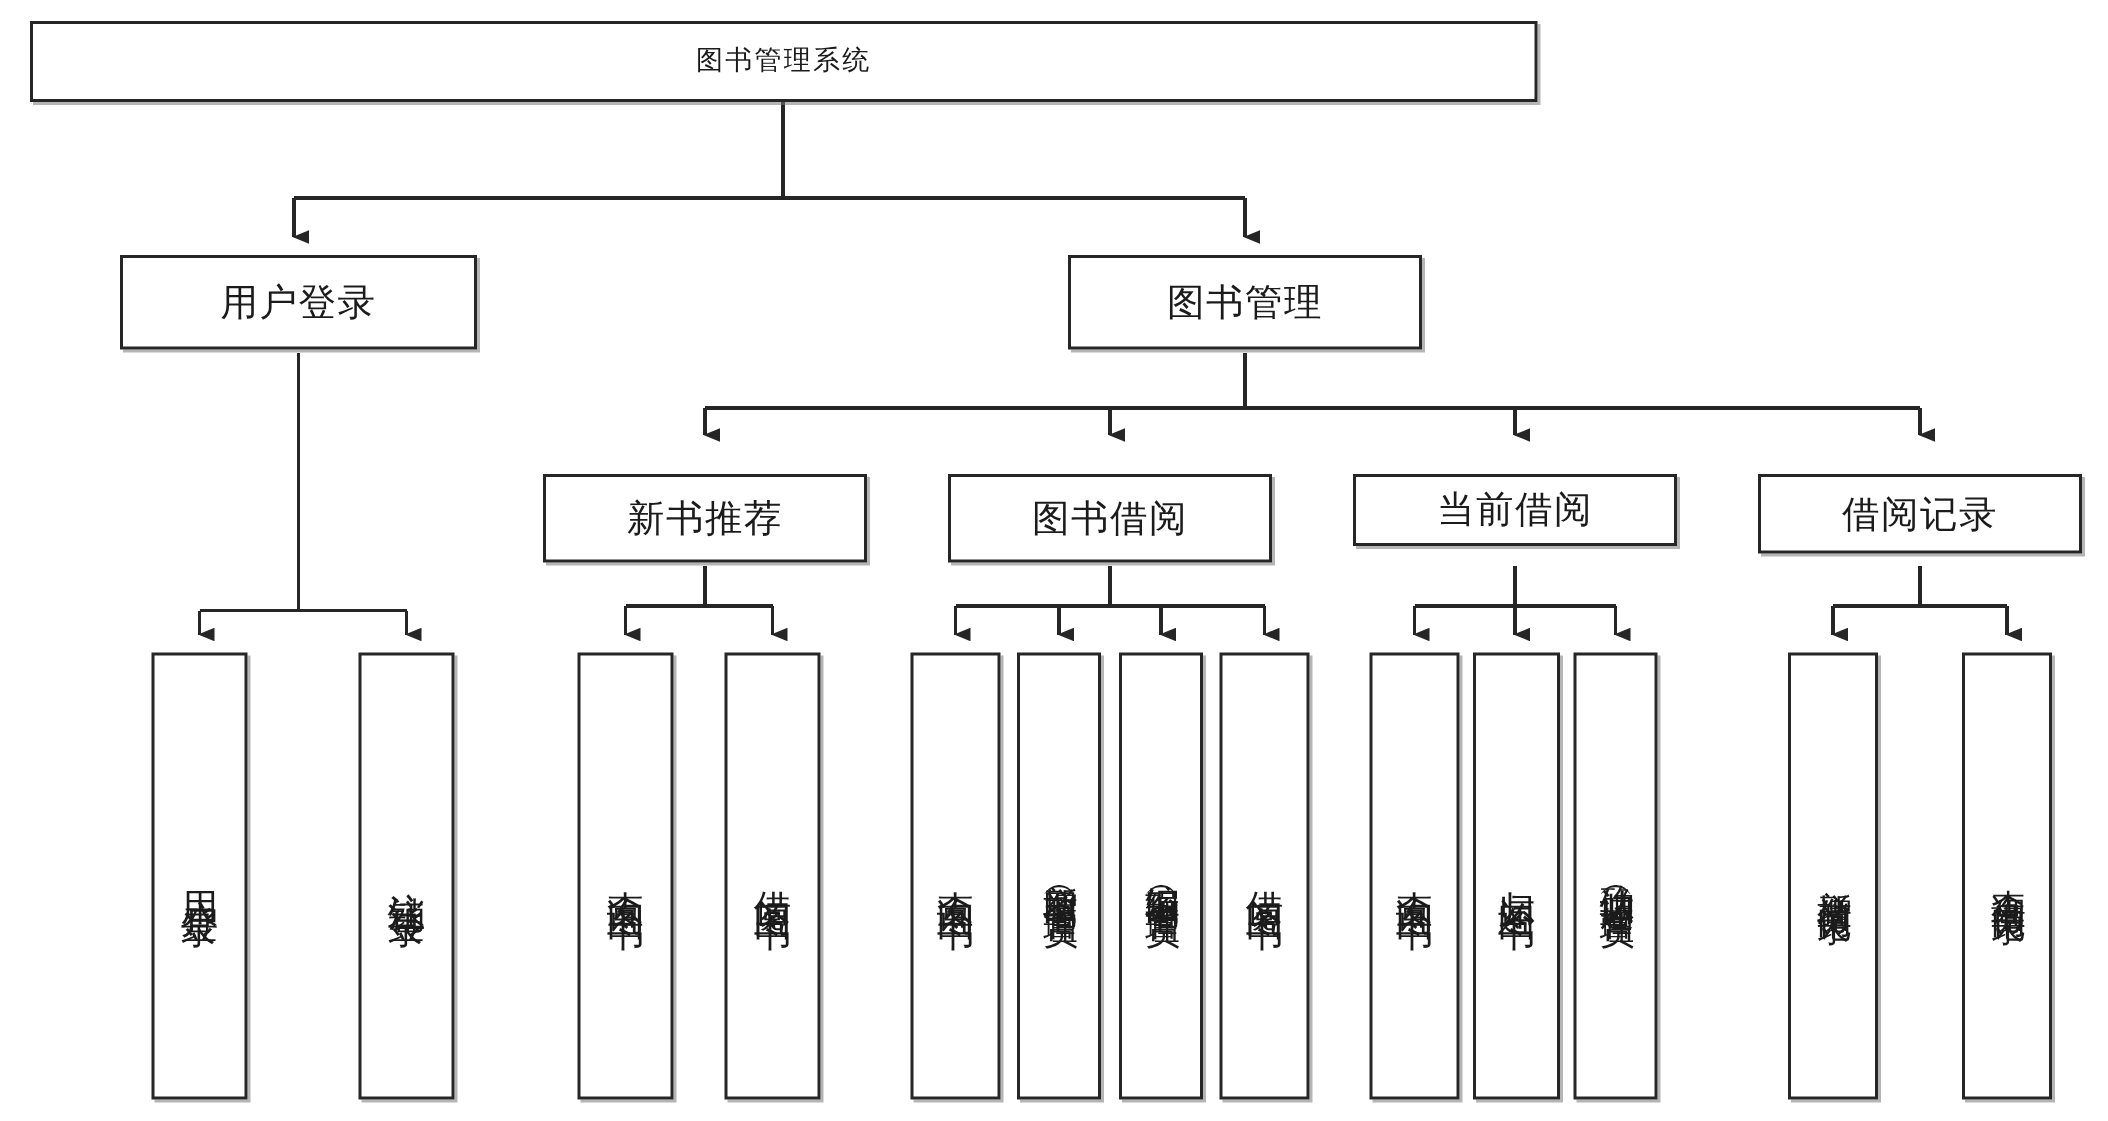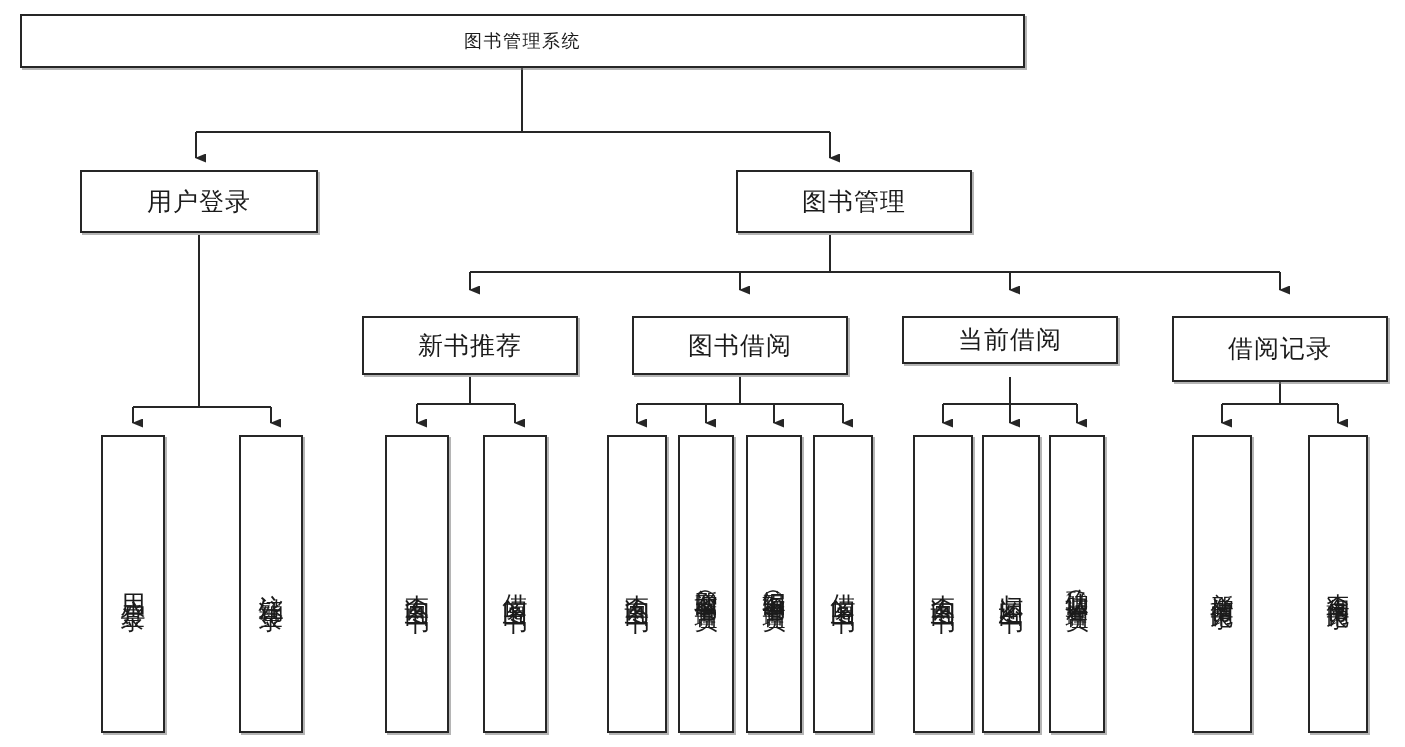--- a/index.html
+++ b/index.html
@@ -132,34 +132,34 @@
     </g>
   </svg>
 
   <div class="node root horiz" style="left:20px; top:14px; width:1005px; height:54px;">
     <span class="label">图书管理系统</span>
   </div>
 
   <div class="node horiz" style="left:80px; top:170px; width:238px; height:63px;">
     <span class="label">用户登录</span>
   </div>
-  <div class="node horiz" style="left:712px; top:170px; width:236px; height:63px;margin-left:24px;">
+  <div class="node horiz" style="left:712px; top:170px; width:236px; height:63px;">
     <span class="label">图书管理</span>
   </div>
 
   <div class="node horiz" style="left:632px; top:316px; width:216px; height:59px;">
     <span class="label">图书借阅</span>
   </div>
   <div class="node horiz" style="left:362px; top:316px; width:216px; height:59px;">
     <span class="label">新书推荐</span>
   </div>
   <div class="node horiz" style="left:902px; top:316px; width:216px; height:48px;">
     <span class="label">当前借阅</span>
   </div>
-  <div class="node horiz" style="left:1172px; top:316px; width:216px; height:66px;">
+  <div class="node horiz" style="left:1172px; top:316px; width:216px; height:53px;">
     <span class="label">借阅记录</span>
   </div>
 
   <div class="node vert" style="left:101px; top:435px; width:64px; height:298px;">
     <span class="label">用户登录</span>
   </div>
   <div class="node vert" style="left:239px; top:435px; width:64px; height:298px;">
     <span class="label">注销登录</span>
   </div>
 

